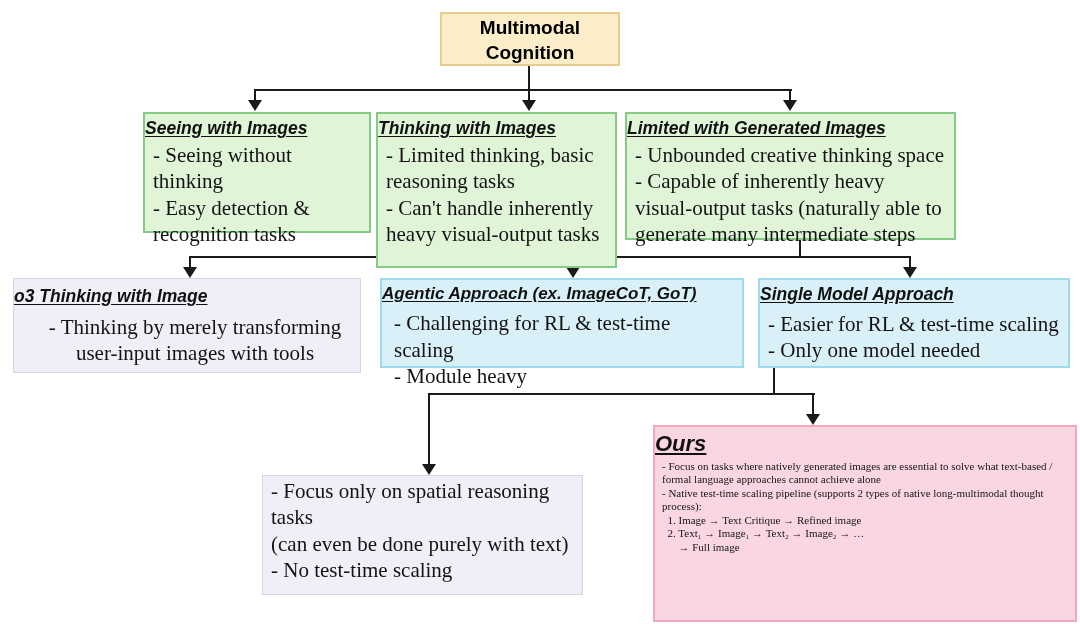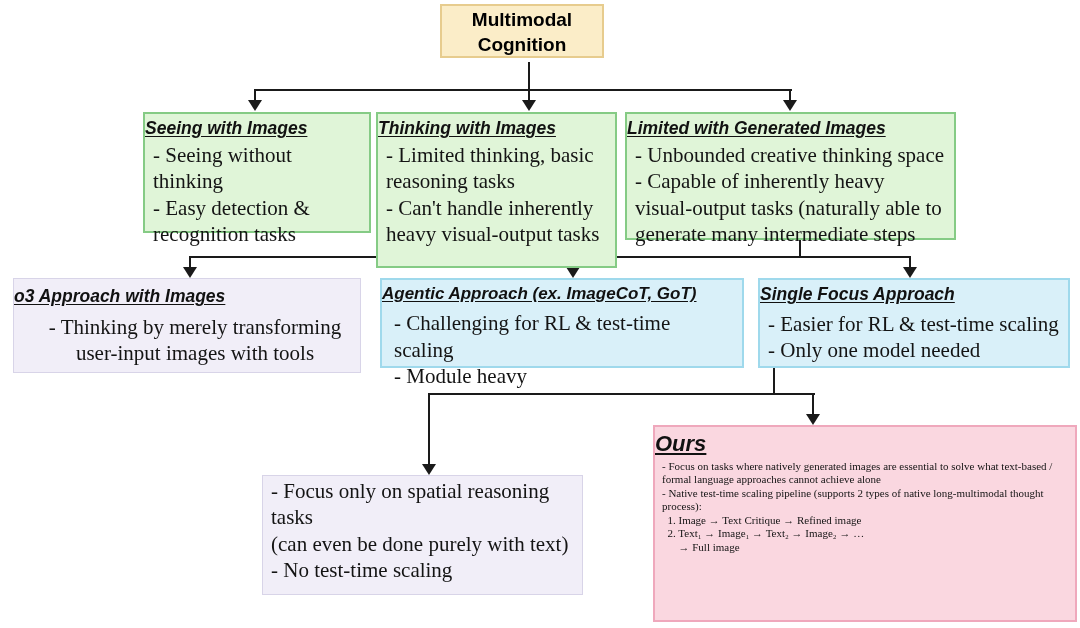--- a/index.html
+++ b/index.html
@@ -12,21 +12,21 @@
     font-family:"Liberation Sans","DejaVu Sans",sans-serif;
     font-weight:bold;font-style:italic;text-decoration:underline;
     text-underline-offset:2px;text-align:left;font-size:17.5px;
     line-height:1.3;padding-top:3px;white-space:pre-line;
   }
   .body{
     font-size:21px;line-height:1.26;padding:2px 8px 4px 8px;
     white-space:pre-wrap;color:#141414;
   }
   
-  .root-node{left:440px;top:4px;width:164px;height:54px;
+  .root-node{left:440px;top:12px;width:180px;height:54px;
     background:var(--root-fill);border:2px solid var(--root-border);}
   .root-title{
     font-family:"Liberation Sans","DejaVu Sans",sans-serif;font-weight:bold;
     font-size:19px;line-height:1.3;text-align:center;padding-top:2px;white-space:pre-line;color:#000;
   }
   .green{background:var(--level1-fill);border:2px solid var(--level1-border);}
   .cyan{background:var(--approach-fill);border:2px solid var(--approach-border);}
   .lavender{background:var(--variant-fill);border:1px solid var(--variant-border);}
   .pink{background:var(--ours-fill);border:2px solid var(--ours-border);}
   .n-seeing{left:143px;top:112px;width:228px;height:121px;}
@@ -102,32 +102,32 @@
 - Can't handle inherently heavy visual-output tasks</div>
   </div>
 
   <div class="node green n-generated">
     <div class="title">Limited with Generated Images</div>
     <div class="body">- Unbounded creative thinking space
 - Capable of inherently heavy visual-output tasks (naturally able to generate many intermediate steps</div>
   </div>
 
   <div class="node lavender n-o3">
-    <div class="title">o3 Approach with Images</div>
+    <div class="title">o3 Thinking with Image</div>
     <div class="body">- Thinking by merely transforming user-input images with tools</div>
   </div>
 
   <div class="node cyan n-agentic">
     <div class="title">Agentic Approach (ex. ImageCoT, GoT)</div>
     <div class="body">- Challenging for RL &amp; test-time scaling
 - Module heavy</div>
   </div>
 
   <div class="node cyan n-single">
-    <div class="title">Single Focus Approach</div>
+    <div class="title">Single Model Approach</div>
     <div class="body">- Easier for RL &amp; test-time scaling
 - Only one model needed</div>
   </div>
 
   <div class="node lavender n-mvot">
     <div class="body">- Focus only on spatial reasoning tasks
 (can even be done purely with text)
 - No test-time scaling</div>
   </div>
 

